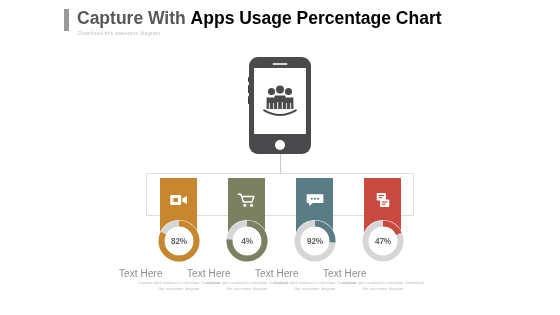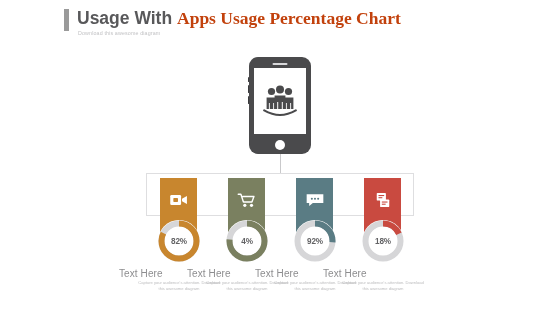--- a/index.html
+++ b/index.html
@@ -10,21 +10,21 @@
     overflow:hidden;
     position:relative;
   }
   .slide{position:relative;width:560px;height:315px;}
 
   
   .header{position:absolute;left:64px;top:8px;width:440px;height:34px;}
   .accent-bar{position:absolute;left:0;top:1px;width:5px;height:22px;background:#9a9a9a;}
   .title{position:absolute;left:13px;top:0px;white-space:nowrap;font-size:17.5px;line-height:21px;}
   .title .t-strong{color:#58585a;font-weight:bold;}
-  .title .t-light{color:#c2410c;font-weight:bold;font-family:Liberation Serif, serif;}
+  .title .t-light{color:#000000;font-weight:bold;}
   .subtitle{position:absolute;left:14px;top:22px;font-size:5.3px;color:#c2c2c4;letter-spacing:.15px;white-space:nowrap;}
 
   
   .phone{position:absolute;left:249px;top:57px;width:62px;height:97px;background:#4a4a4c;border-radius:9px;}
   .phone-screen{position:absolute;left:5px;top:11px;width:52px;height:66px;background:#ffffff;}
   .phone-speaker{position:absolute;left:50%;top:5.5px;transform:translateX(-50%);width:15px;height:2.6px;background:#d9d9db;border-radius:2px;}
   .phone-home{position:absolute;left:50%;bottom:4px;transform:translateX(-50%);width:10px;height:10px;border-radius:50%;background:#ffffff;}
   .phone-btn{position:absolute;left:-1.5px;width:1.6px;background:#3c3c3e;border-radius:1px;}
   .phone-btn.b1{top:20px;height:5px;}
   .phone-btn.b2{top:28px;height:8px;}
@@ -54,21 +54,21 @@
   .cap-body{position:absolute;left:18px;top:102px;width:84px;text-align:center;font-size:4.1px;line-height:5.6px;color:#bcbcbe;}
 </style>
 </head>
 <body>
 
 <div class="slide">
 
   <div class="header">
     <div class="accent-bar"></div>
     <div class="title">
-      <span class="t-strong">Usage With</span>
+      <span class="t-strong">Capture With</span>
       <span class="t-light">Apps Usage Percentage Chart</span>
     </div>
     <div class="subtitle">Download this awesome diagram</div>
   </div>
 
   <div class="phone">
     <div class="phone-speaker"></div>
     <div class="phone-btn b1"></div>
     <div class="phone-btn b2"></div>
     <div class="phone-btn b3"></div>
@@ -166,20 +166,20 @@
           <rect x="10.6" y="14.4" width="4.6" height="1.3" fill="#c94a40"></rect>
         </svg>
       </div>
       <div class="donut-wrap">
         <svg class="donut" viewBox="0 0 46 46">
           <circle cx="23" cy="23" r="21" fill="#ffffff"></circle>
           <circle cx="23" cy="23" r="17.5" fill="none" stroke="#d6d6d8" stroke-width="6"></circle>
           <circle cx="23" cy="23" r="17.5" fill="none" stroke="#c94a40" stroke-width="6" stroke-dasharray="19.79 180.33" transform="rotate(-90 23 23)"></circle>
           <circle cx="23" cy="23" r="14" fill="#ffffff"></circle>
         </svg>
-        <div class="donut-label">18%</div>
+        <div class="donut-label">47%</div>
       </div>
       <div class="cap-title">Text Here</div>
       <div class="cap-body">Capture your audience's attention. Download this awesome diagram</div>
     </div>
 
   </div>
 </div>
 
 </body></html>

